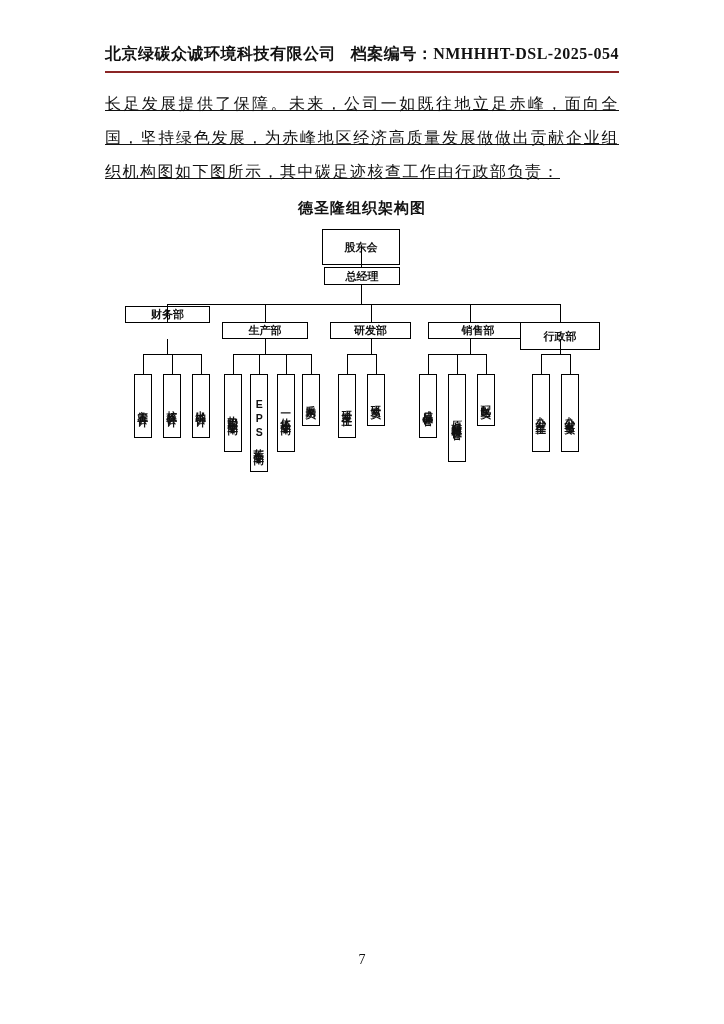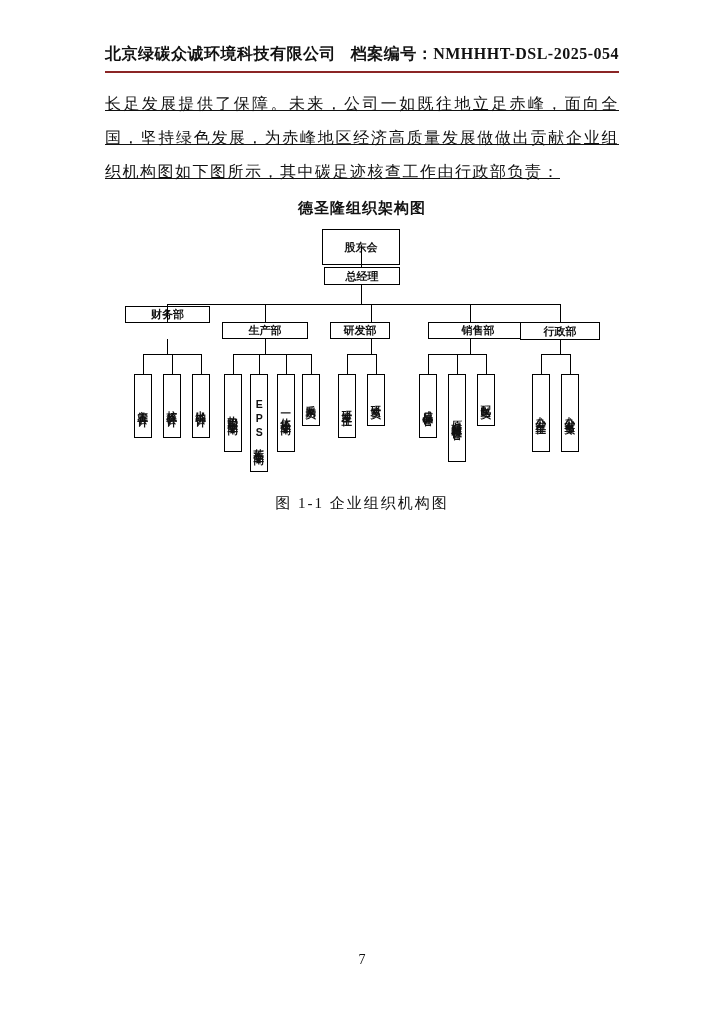--- a/index.html
+++ b/index.html
@@ -58,23 +58,23 @@
 
   <h3 class="chart-title">德圣隆组织架构图</h3>
 
   <div class="orgchart">
 
     <div class="node" style="left:217px;top:7px;width:78px;height:36px">股东会</div>
     <div class="node" style="left:219px;top:45px;width:76px;height:18px">总经理</div>
 
     <div class="node" style="left:20px;top:84px;width:85px;height:17px">财务部</div>
     <div class="node" style="left:117px;top:100px;width:86px;height:17px">生产部</div>
-    <div class="node" style="left:225px;top:100px;width:60px;height:17px">研发部</div>
+    <div class="node" style="left:225px;top:100px;width:81px;height:17px">研发部</div>
     <div class="node" style="left:323px;top:100px;width:100px;height:17px">销售部</div>
-    <div class="node" style="left:415px;top:100px;width:80px;height:18px">行政部</div>
+    <div class="node" style="left:415px;top:100px;width:80px;height:28px">行政部</div>
 
     <div class="node leaf" style="left:29px;height:64px">主管会计</div>
     <div class="node leaf" style="left:58px;height:64px">核算会计</div>
     <div class="node leaf" style="left:87px;height:64px">出纳会计</div>
     <div class="node leaf" style="left:119px;height:78px">热固板车间</div>
     <div class="node leaf" style="left:145px;height:98px">EPS苯板车间</div>
     <div class="node leaf" style="left:172px;height:78px">一体板车间</div>
     <div class="node leaf" style="left:197px;height:52px">采购员</div>
     <div class="node leaf" style="left:233px;height:64px">研发主任</div>
     <div class="node leaf" style="left:262px;height:52px">研发员</div>
@@ -116,17 +116,16 @@
     <div class="vl" style="left:242px;top:132px;height:20px"></div>
     <div class="vl" style="left:271px;top:132px;height:20px"></div>
     <div class="vl" style="left:323px;top:132px;height:20px"></div>
     <div class="vl" style="left:352px;top:132px;height:20px"></div>
     <div class="vl" style="left:381px;top:132px;height:20px"></div>
     <div class="vl" style="left:436px;top:132px;height:20px"></div>
     <div class="vl" style="left:465px;top:132px;height:20px"></div>
 
   </div>
 
-  <p class="caption">图 1-1 企业组织机构图</p>
 
   <div class="page-number">7</div>
 
 </div>
 
 </body></html>

